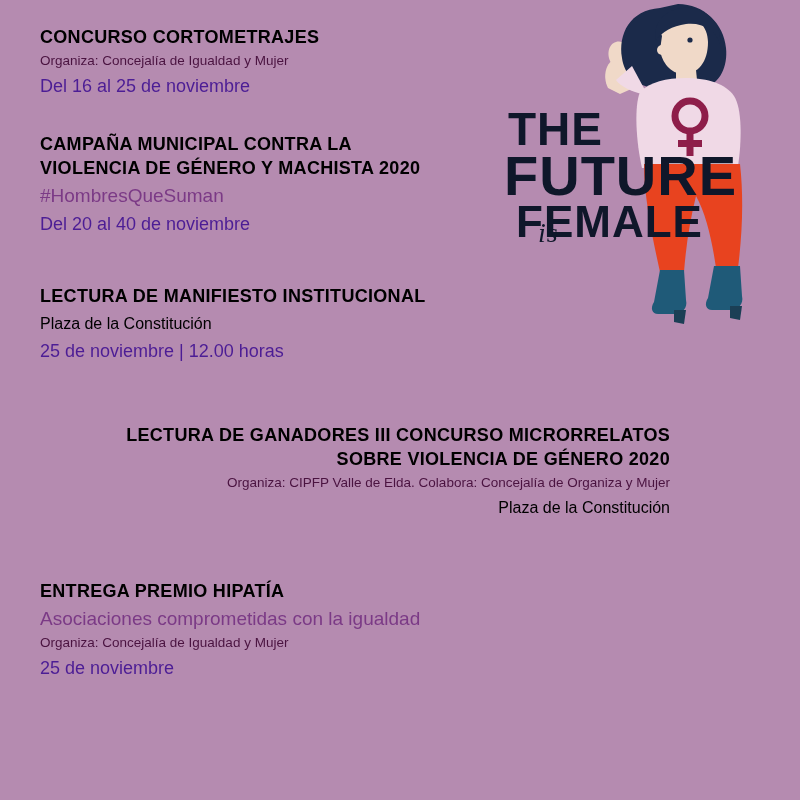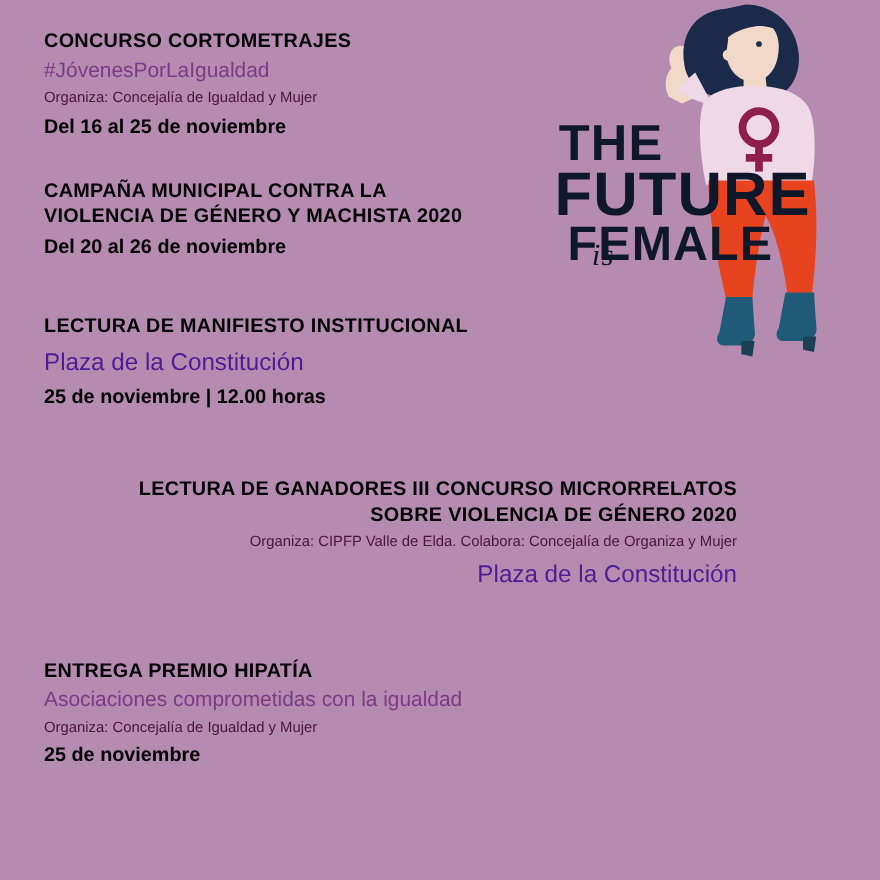--- a/index.html
+++ b/index.html
@@ -46,35 +46,35 @@
   }
   .ev-organiza {
     font-size: 13.5px;
     font-weight: normal;
     color: #4a1340;
     line-height: 1.5;
     margin-top: 1px;
   }
   .ev-date {
     font-size: 18px;
-    font-weight: bold;
-    color: #000000;
+    font-weight: normal;
+    color: #4c1d95;
     line-height: 1.45;
     margin-top: 2px;
   }
   .ev-note {
     font-size: 13.5px;
     font-weight: bold;
     color: #4a1340;
     line-height: 1.5;
     margin-top: 1px;
   }
   .ev-place {
-    font-size: 22px;
-    color: #4c1d95;
+    font-size: 16px;
+    color: #000000;
     line-height: 1.5;
     margin-top: 3px;
   }
 
   
   #ev0 { margin-bottom: 34px; }
   #ev1 { margin-bottom: 48px; }
   #ev2 { margin-bottom: 60px; }
   #ev3 { margin-bottom: 60px; text-align: right; }
 
@@ -158,29 +158,29 @@
     <div class="l1">THE</div>
     <div class="l2">FUTURE</div>
     <div class="l3">FEMALE</div>
     <div class="is">is</div>
   </div>
 
   <div class="events">
 
     <div class="event" id="ev0">
       <div class="ev-title">CONCURSO CORTOMETRAJES</div>
-      <div class="ev-hashtag">#JóvenesPorLaIgualdad</div>
       <div class="ev-organiza">Organiza: Concejalía de Igualdad y Mujer</div>
       <div class="ev-date">Del 16 al 25 de noviembre</div>
     </div>
 
     <div class="event" id="ev1">
       <div class="ev-title">CAMPAÑA MUNICIPAL CONTRA LA</div>
       <div class="ev-title">VIOLENCIA DE GÉNERO Y MACHISTA 2020</div>
-      <div class="ev-date">Del 20 al 26 de noviembre</div>
+      <div class="ev-hashtag">#HombresQueSuman</div>
+      <div class="ev-date">Del 20 al 40 de noviembre</div>
     </div>
 
     <div class="event" id="ev2">
       <div class="ev-title">LECTURA DE MANIFIESTO INSTITUCIONAL</div>
       <div class="ev-place">Plaza de la Constitución</div>
       <div class="ev-date">25 de noviembre | 12.00 horas</div>
     </div>
 
     <div class="event" id="ev3">
       <div class="ev-title">LECTURA DE GANADORES III CONCURSO MICRORRELATOS</div>

